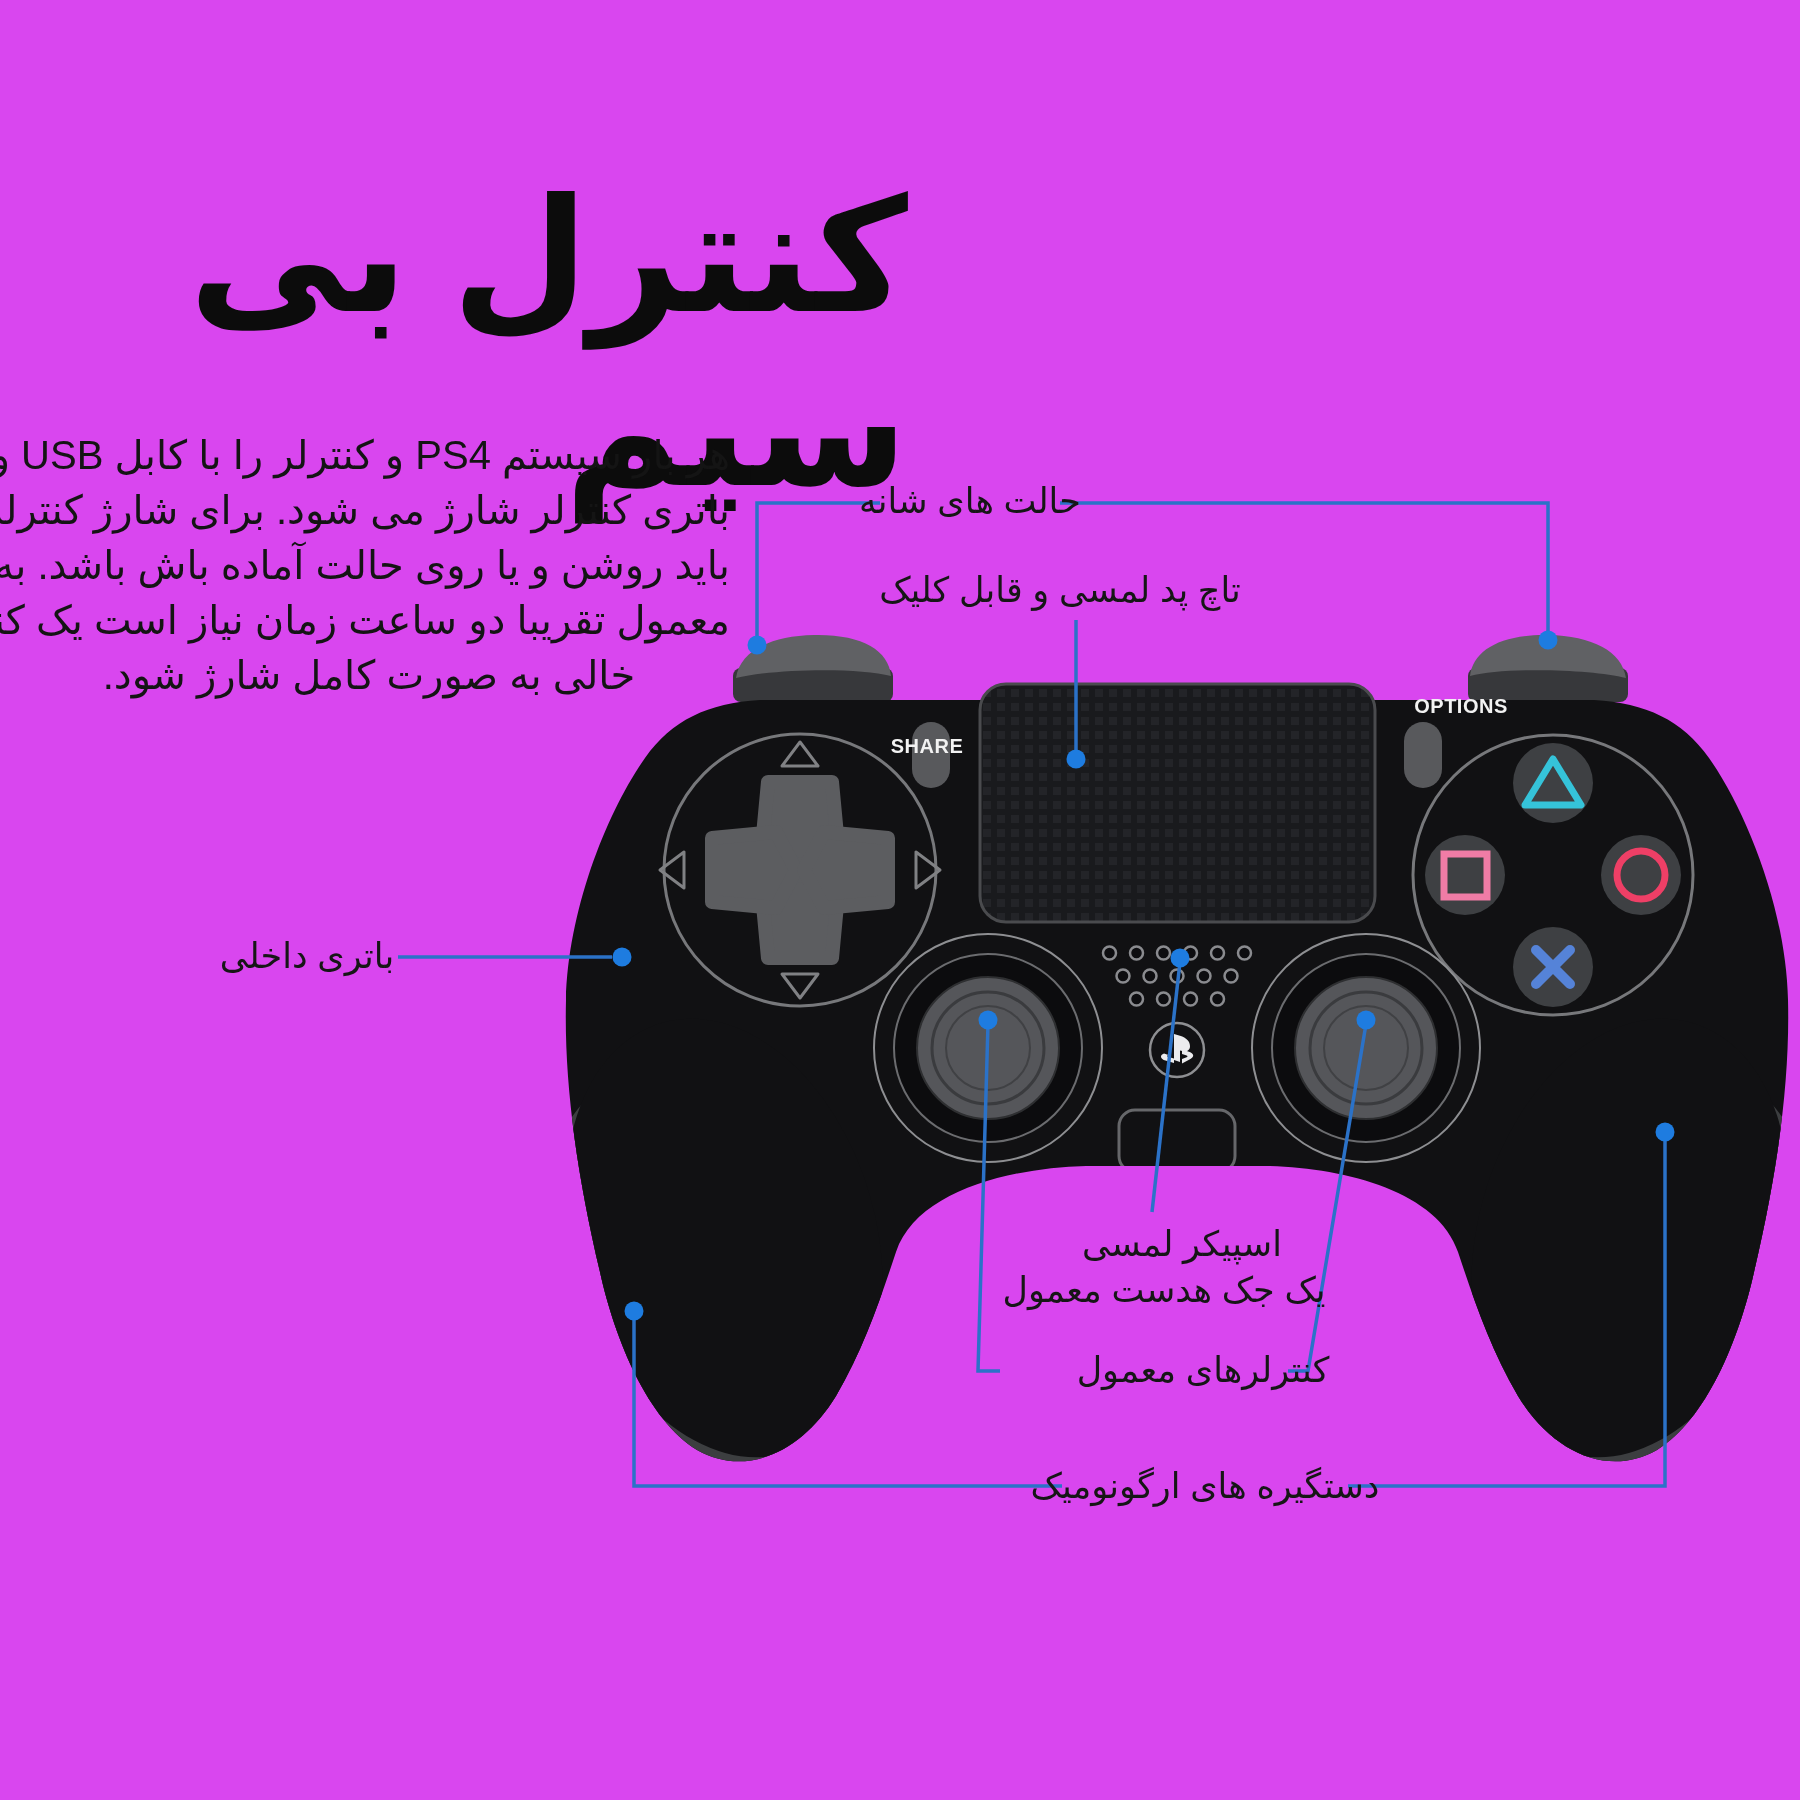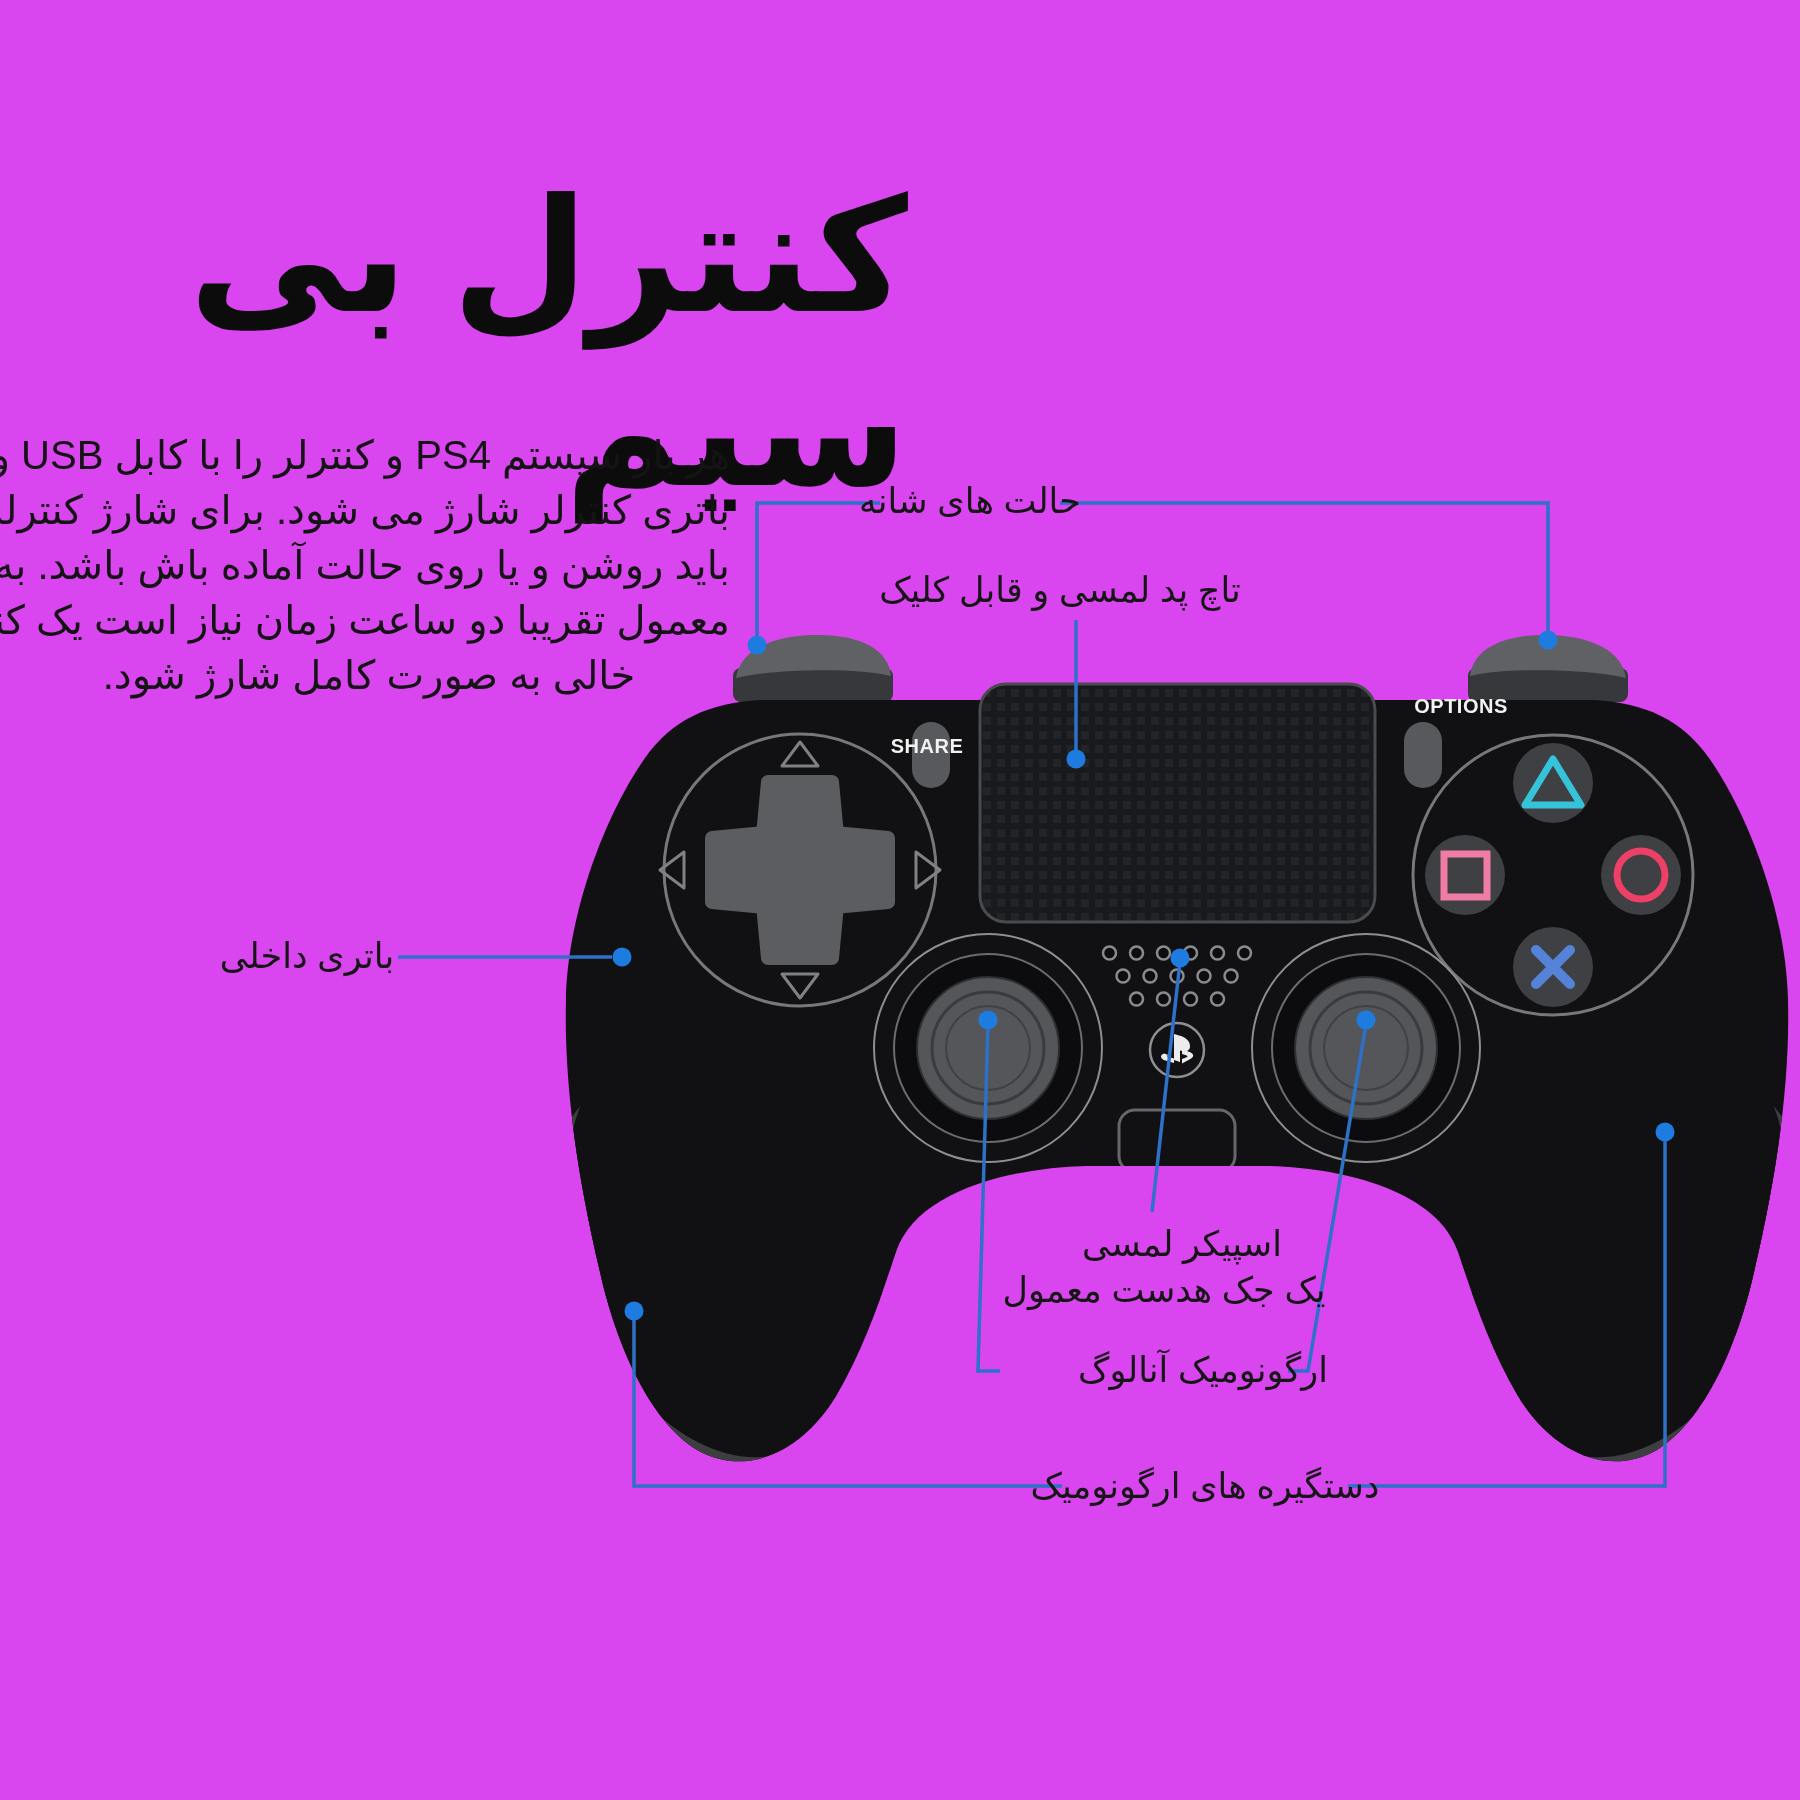--- a/index.html
+++ b/index.html
@@ -177,16 +177,16 @@
   </div>
 
   <div class="abs ctr padlabel" style="left:927px;top:746px;">SHARE</div>
   <div class="abs ctr padlabel" style="left:1421px;top:706px;margin-left:40px;">OPTIONS</div>
 
   <div class="abs ctr callout" style="left:970px;top:501px;">حالت های شانه</div>
   <div class="abs ctr callout" style="left:1043px;top:590px;margin-left:17px;">تاچ پد لمسی و قابل کلیک</div>
   <div class="abs ctr callout" style="left:307px;top:956px;">باتری داخلی</div>
   <div class="abs ctr callout" style="left:1182px;top:1244px;">اسپیکر لمسی</div>
   <div class="abs ctr callout" style="left:1164px;top:1290px;">یک جک هدست معمول</div>
-  <div class="abs ctr callout" style="left:1203px;top:1370px;">ارگونومیک آنالوگ</div>
+  <div class="abs ctr callout" style="left:1203px;top:1370px;">کنترلرهای معمول</div>
   <div class="abs ctr callout" style="left:1205px;top:1486px;">دستگیره های ارگونومیک</div>
 
 </div>
 
 </body></html>

